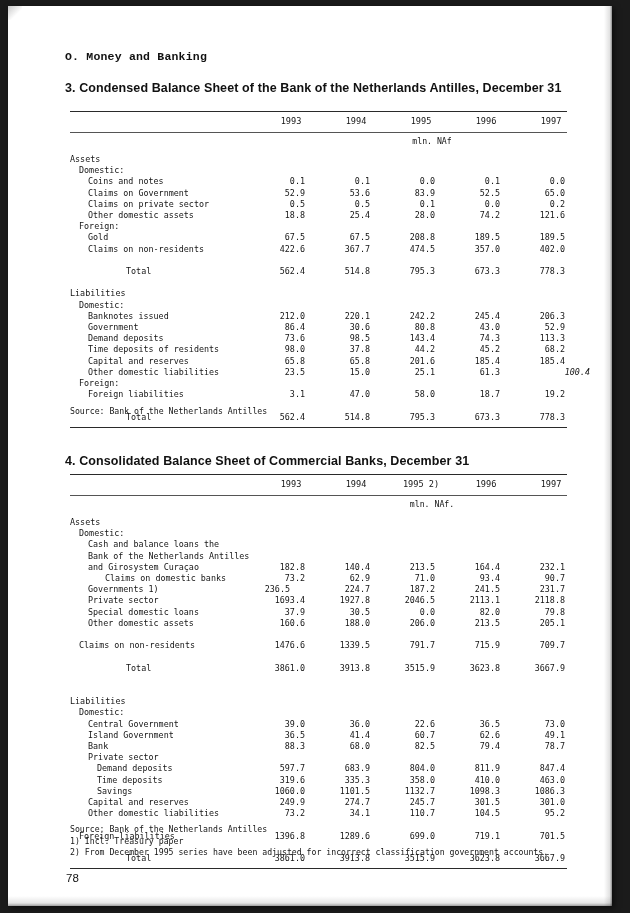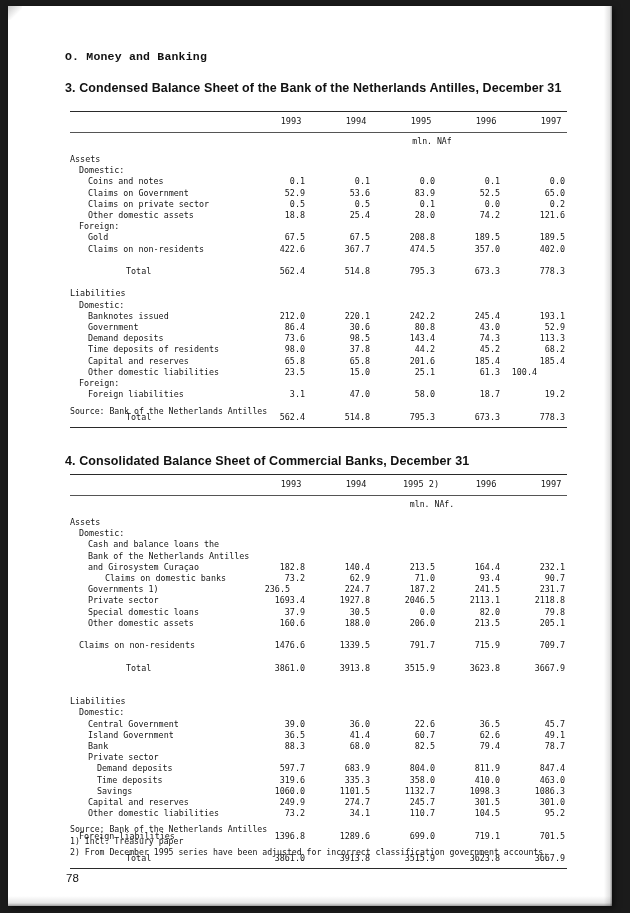--- a/index.html
+++ b/index.html
@@ -270,21 +270,21 @@
         </div>
         <div class="row" style="top: 188.6px;">
           <div class="lbl" style="left: 71px;">Domestic:</div>
         </div>
         <div class="row" style="top: 199.8px;">
           <div class="lbl" style="left: 80px;">Banknotes issued</div>
           <div class="num" style="left: 239px;">212.0</div>
           <div class="num" style="left: 304px;">220.1</div>
           <div class="num" style="left: 369px;">242.2</div>
           <div class="num" style="left: 434px;">245.4</div>
-          <div class="num" style="left: 499px;">193.1</div>
+          <div class="num" style="left: 499px;">206.3</div>
         </div>
         <div class="row" style="top: 211px;">
           <div class="lbl" style="left: 80px;">Government</div>
           <div class="num" style="left: 239px;">86.4</div>
           <div class="num" style="left: 304px;">30.6</div>
           <div class="num" style="left: 369px;">80.8</div>
           <div class="num" style="left: 434px;">43.0</div>
           <div class="num" style="left: 499px;">52.9</div>
         </div>
         <div class="row" style="top: 222.2px;">
@@ -310,21 +310,21 @@
           <div class="num" style="left: 369px;">201.6</div>
           <div class="num" style="left: 434px;">185.4</div>
           <div class="num" style="left: 499px;">185.4</div>
         </div>
         <div class="row" style="top: 255.8px;">
           <div class="lbl" style="left: 80px;">Other domestic liabilities</div>
           <div class="num" style="left: 239px;">23.5</div>
           <div class="num" style="left: 304px;">15.0</div>
           <div class="num" style="left: 369px;">25.1</div>
           <div class="num" style="left: 434px;">61.3</div>
-          <div class="num" style="left: 471px;">100.4</div>
+          <div class="num" style="left: 524px; font-style: italic;">100.4</div>
         </div>
         <div class="row" style="top: 267px;">
           <div class="lbl" style="left: 71px;">Foreign:</div>
         </div>
         <div class="row" style="top: 278.2px;">
           <div class="lbl" style="left: 80px;">Foreign liabilities</div>
           <div class="num" style="left: 239px;">3.1</div>
           <div class="num" style="left: 304px;">47.0</div>
           <div class="num" style="left: 369px;">58.0</div>
           <div class="num" style="left: 434px;">18.7</div>
@@ -442,21 +442,21 @@
         </div>
         <div class="row" style="top: 233.4px;">
           <div class="lbl" style="left: 71px;">Domestic:</div>
         </div>
         <div class="row" style="top: 244.6px;">
           <div class="lbl" style="left: 80px;">Central Government</div>
           <div class="num" style="left: 239px;">39.0</div>
           <div class="num" style="left: 304px;">36.0</div>
           <div class="num" style="left: 369px;">22.6</div>
           <div class="num" style="left: 434px;">36.5</div>
-          <div class="num" style="left: 499px;">45.7</div>
+          <div class="num" style="left: 499px;">73.0</div>
         </div>
         <div class="row" style="top: 255.8px;">
           <div class="lbl" style="left: 80px;">Island Government</div>
           <div class="num" style="left: 239px;">36.5</div>
           <div class="num" style="left: 304px;">41.4</div>
           <div class="num" style="left: 369px;">60.7</div>
           <div class="num" style="left: 434px;">62.6</div>
           <div class="num" style="left: 499px;">49.1</div>
         </div>
         <div class="row" style="top: 267px;">

